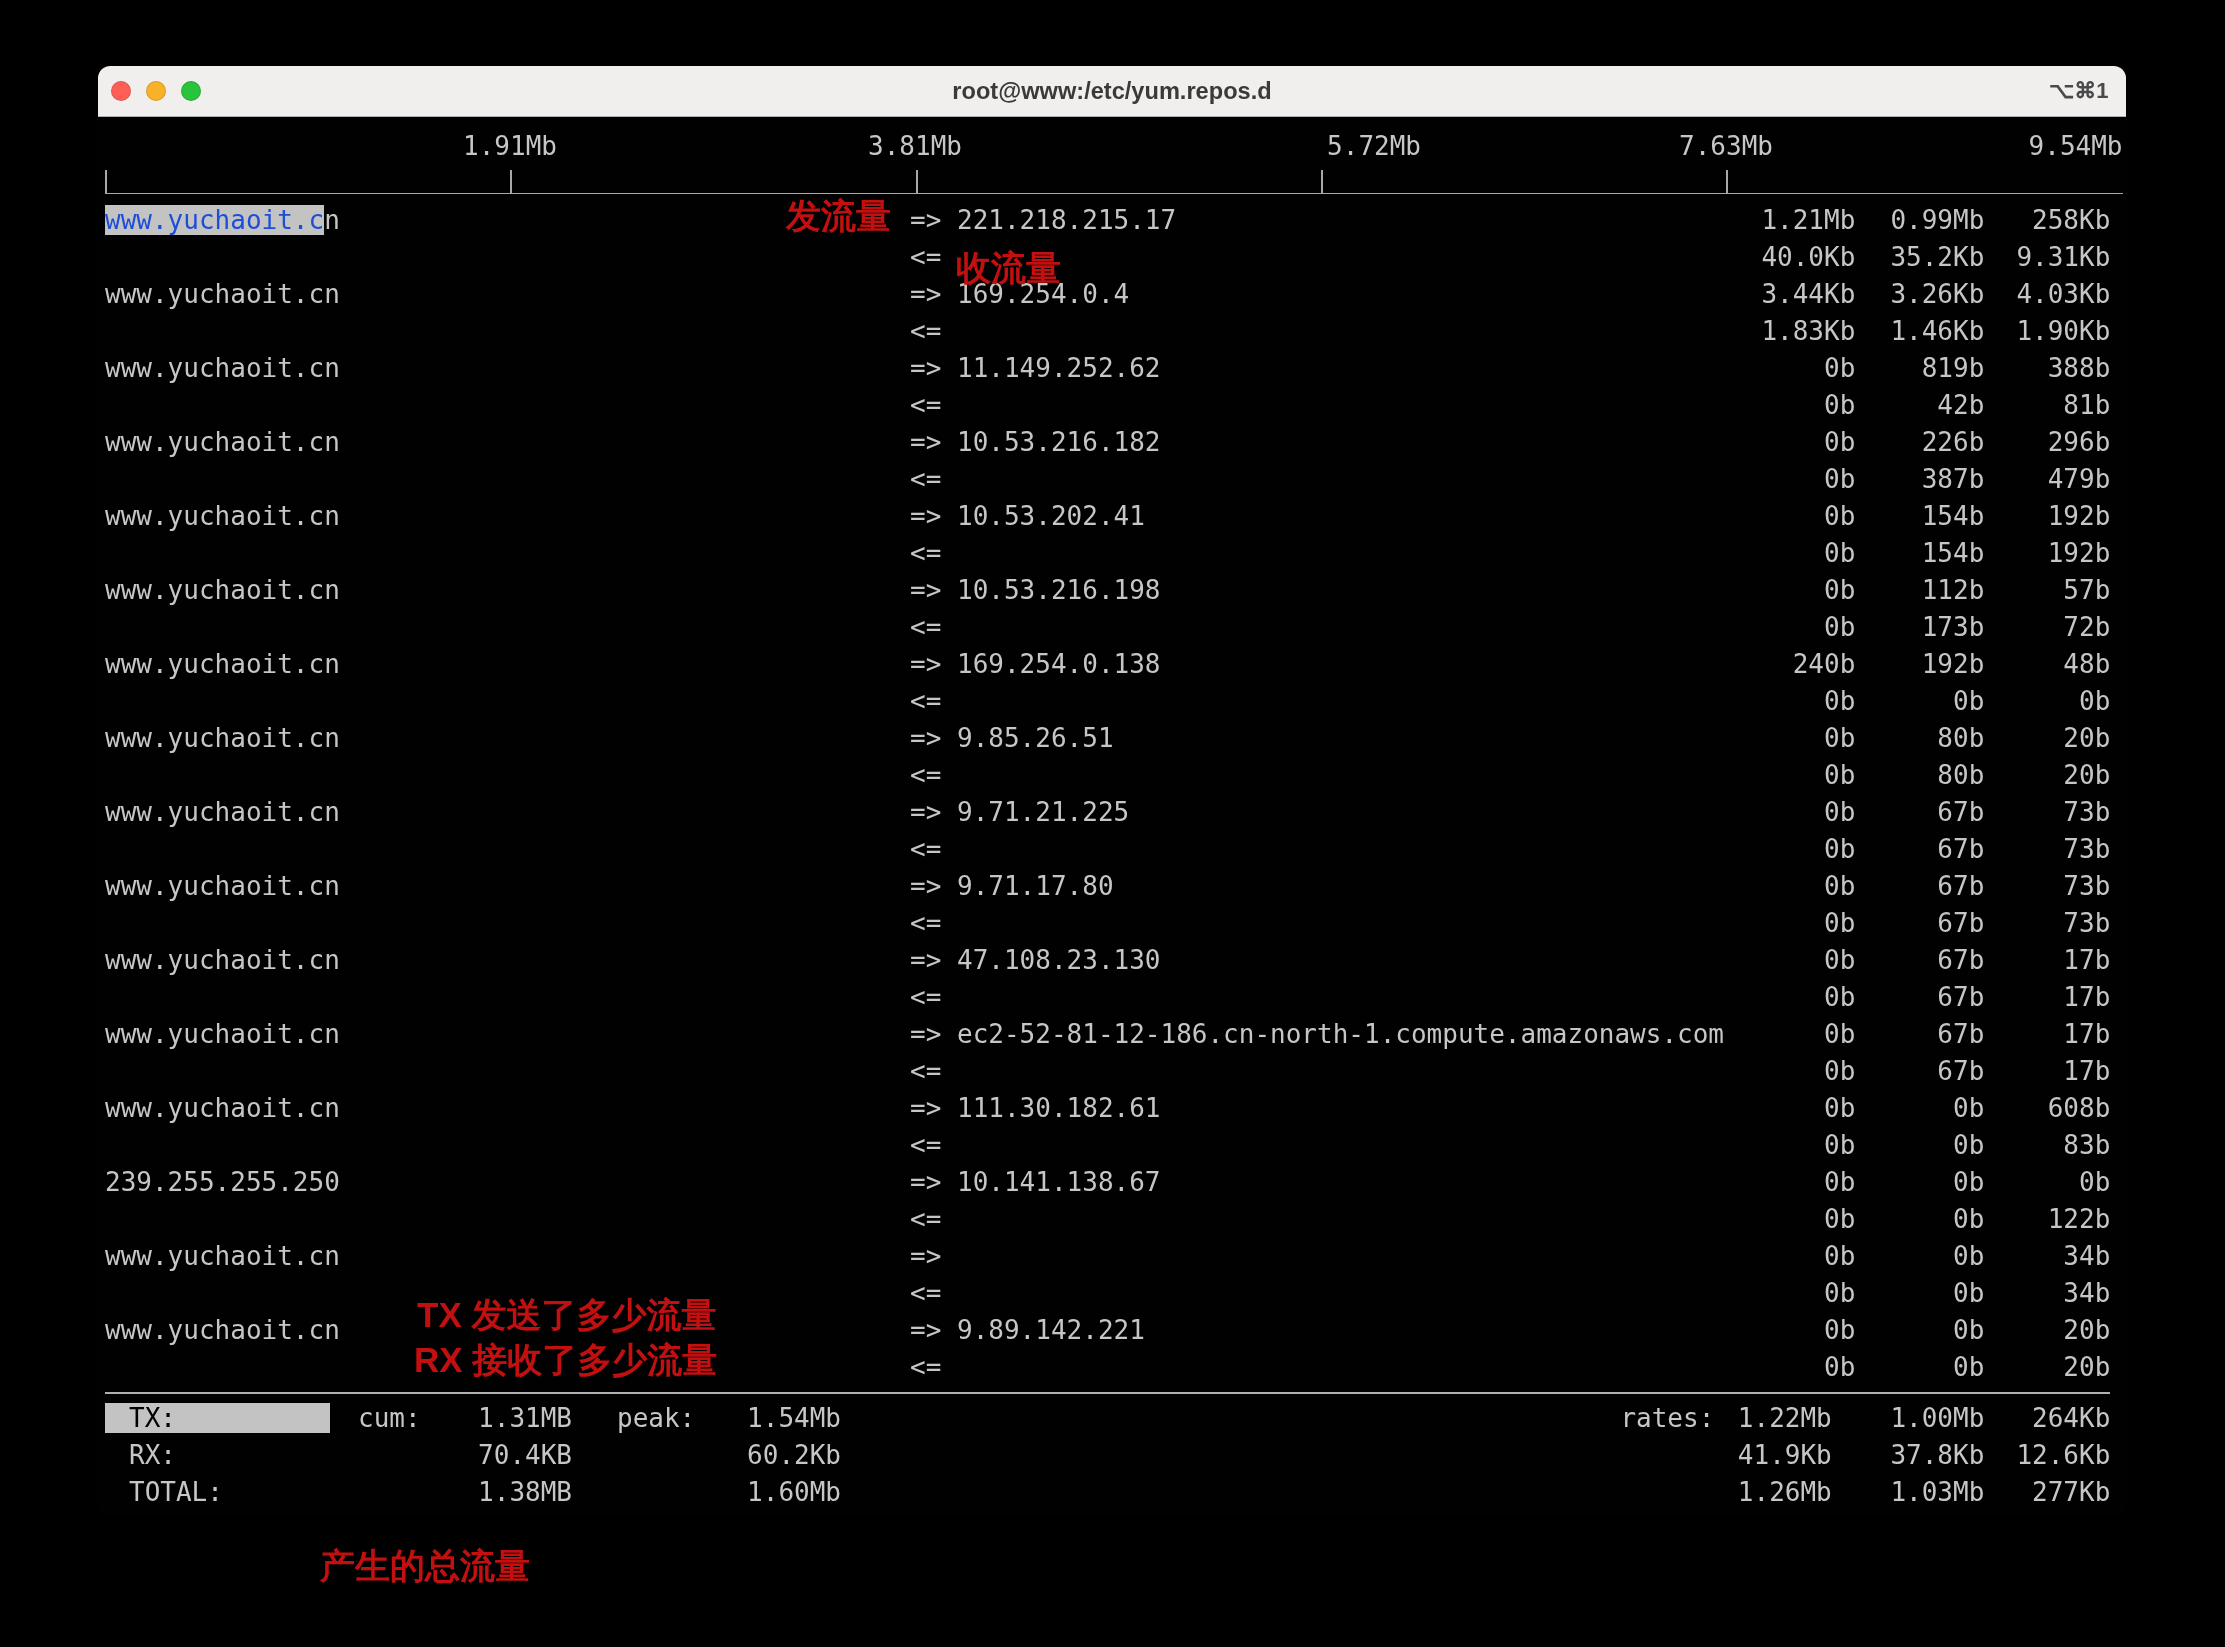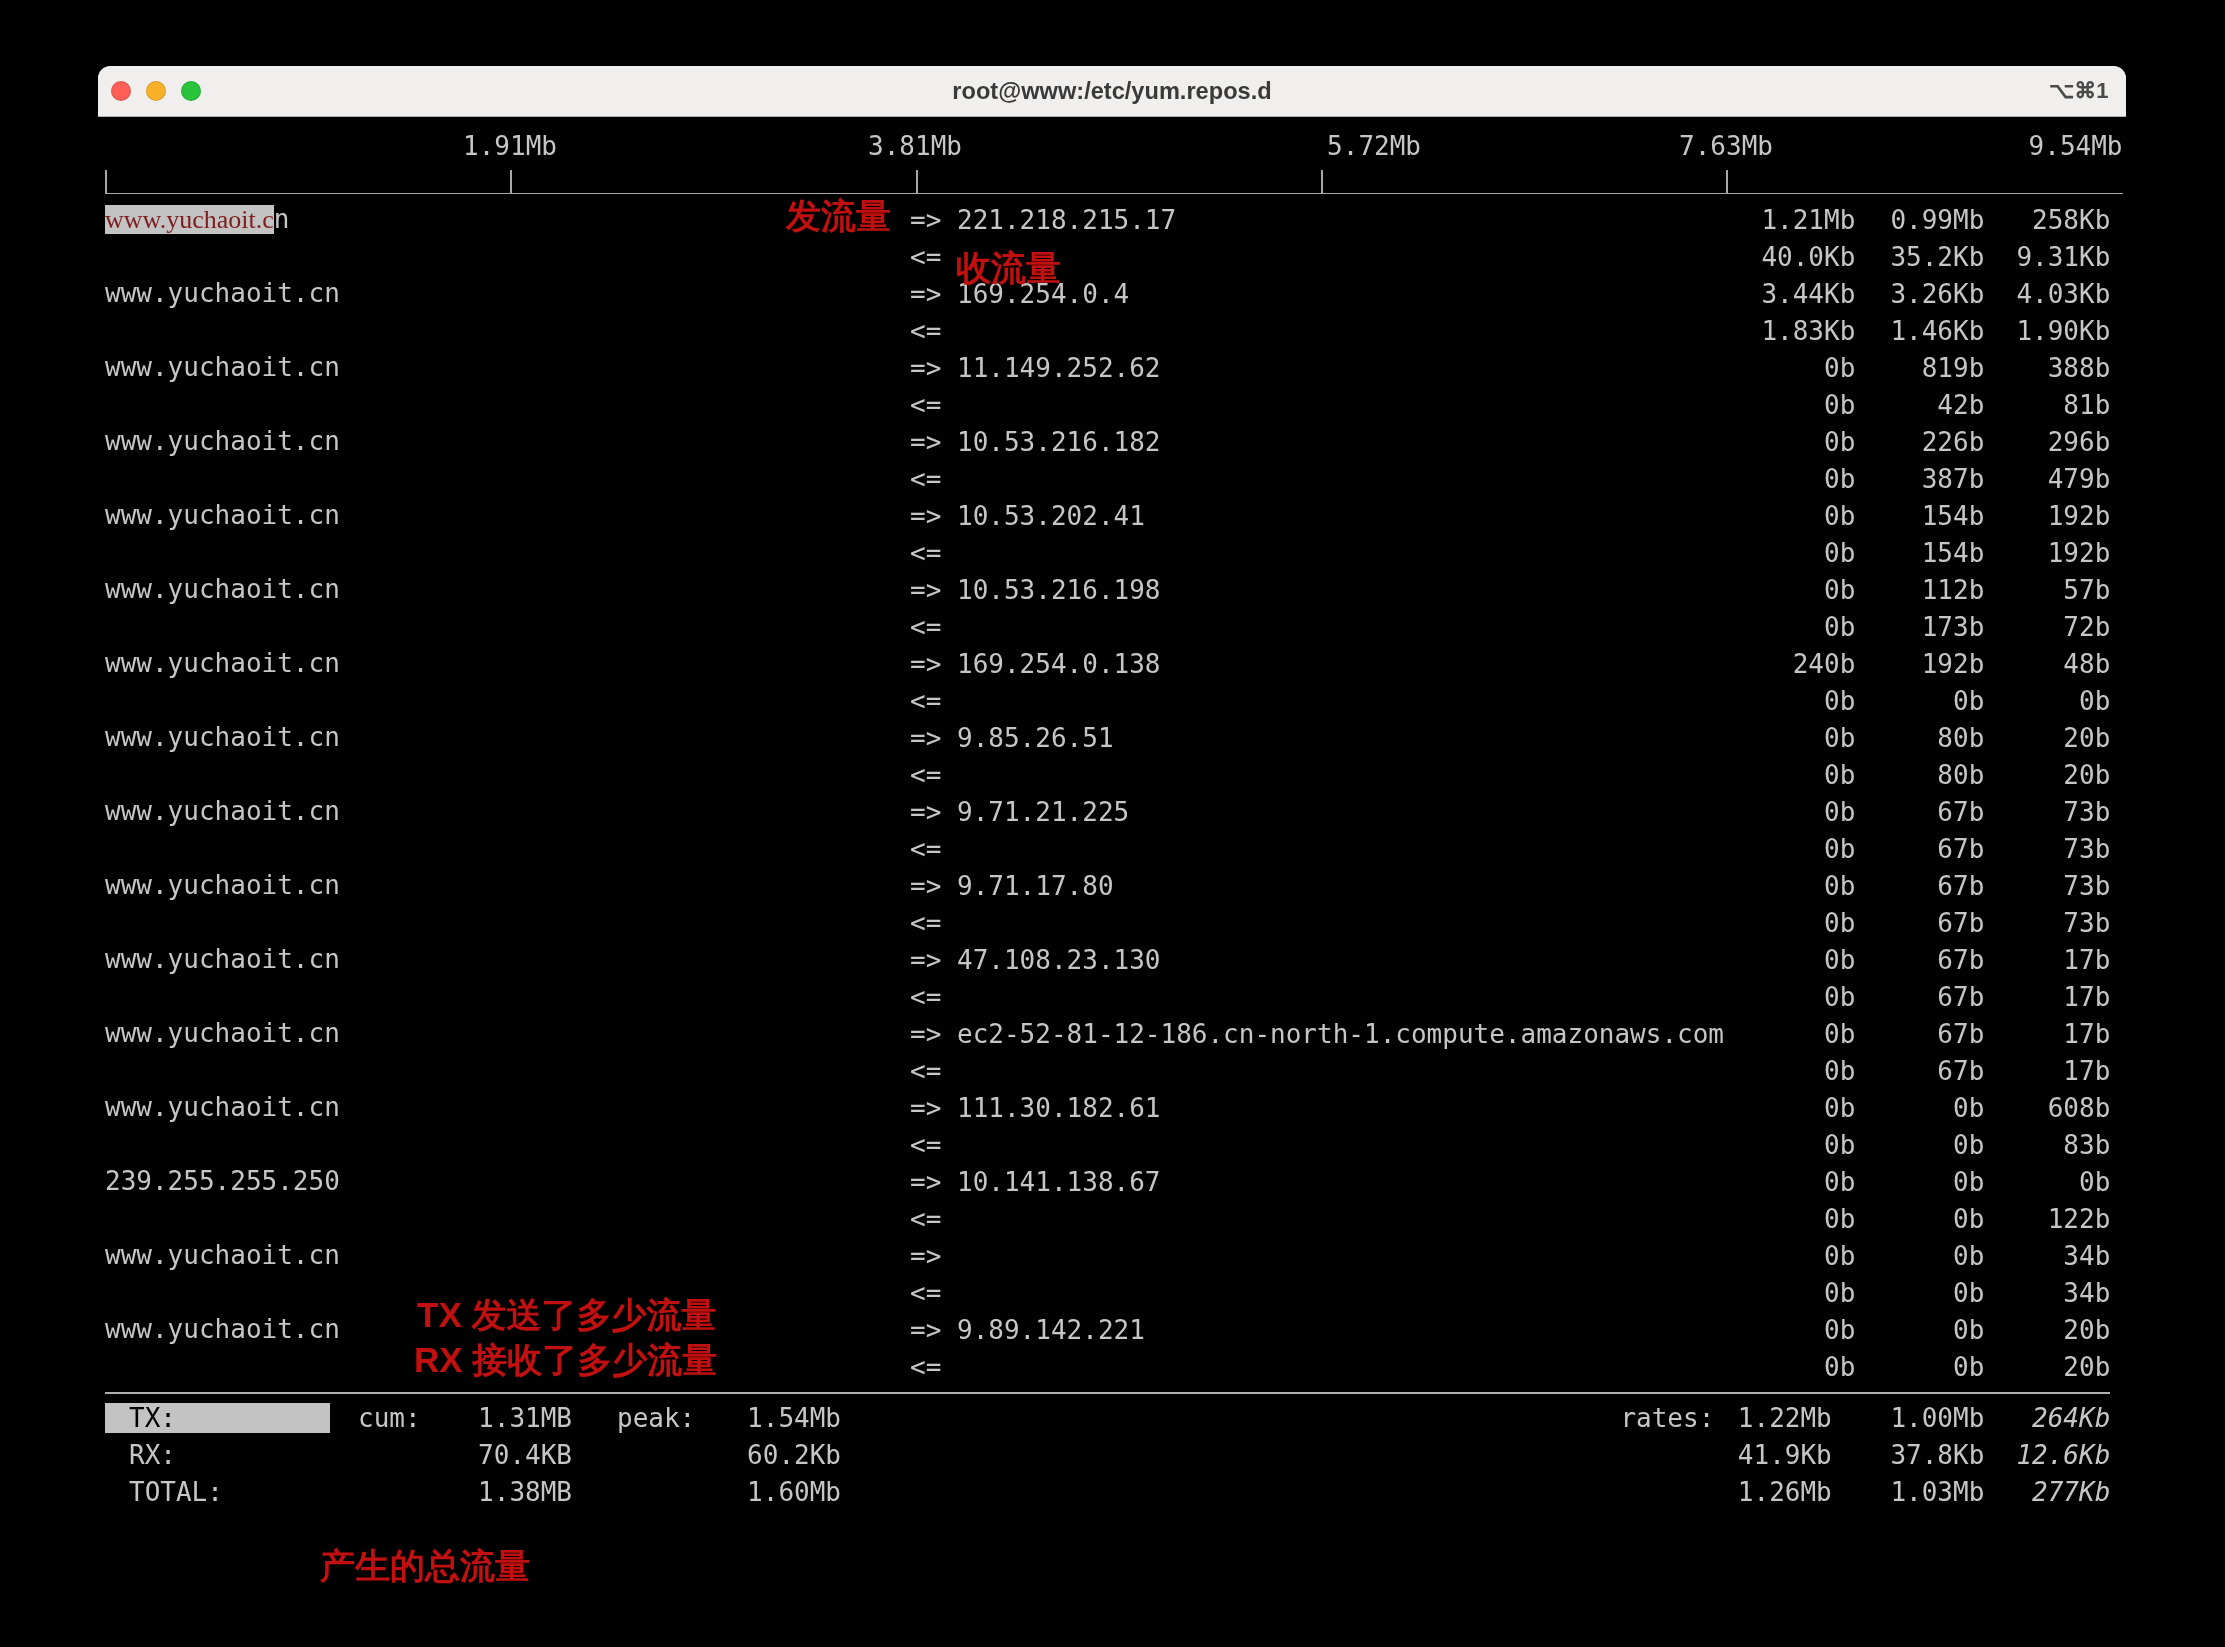--- a/index.html
+++ b/index.html
@@ -60,40 +60,40 @@
   .slab.l2 { left: 1124px; text-align: right; } .slab.l3 { left: 1525px; }
   .slab.l4 { left: auto; right: 0; text-align: right; }
 
   
   .rows { padding-top: 7px; }
   .line {
     display: flex; align-items: center; height: 37px;
     white-space: pre; overflow: hidden;
   }
   .host { width: 805px; flex: none; }
-  .hl { background: #c3c3c3; color: #7f1d1d; font-family: Liberation Serif, serif; }
+  .hl { background: #c3c3c3; color: #1d4ed8; }
   .arrow { width: 47px; flex: none; }
   .remote { flex: none; }
   .spacer { flex: 1; }
   .v { flex: none; text-align: right; }
   .v.c1 { width: 128px; } .v.c2 { width: 129px; } .v.c3 { width: 126px; }
 
   
   .divider { height: 1.7px; background: #b0b0b0; margin-top: 7px; }
   .summary { margin-top: 6.1px; }
   .sum-line { display: flex; align-items: center; height: 37px; white-space: pre; }
   .sum-label { width: 253px; flex: none; }
   .slt { display: inline-block; padding-left: 24px; }
   .sum-line.selected .slt { width: 225px; background: #c3c3c3; color: #000; }
   .cum-lab  { width: 63px;  flex: none; }
   .cum-val  { width: 151px; flex: none; text-align: right; }
   .peak-lab { width: 79px;  flex: none; margin-left: 45px; }
   .peak-val { width: 145px; flex: none; text-align: right; }
   .rates-lab{ width: 94px; flex: none; text-align: right; }
-  .v.s1 { width: 141px; text-align: center; } .v.s2 { width: 129px; } .v.s3 { width: 126px; font-style: italic; }
+  .v.s1 { width: 141px; text-align: center; } .v.s2 { width: 129px; } .v.s3 { width: 126px; }
 
   
   .ann {
     position: absolute; z-index: 5; pointer-events: none;
     color: #c21010; font-family: "Liberation Sans", sans-serif;
     font-weight: bold; font-size: 35px; line-height: 40px; white-space: nowrap;
   }
   .ann.tx-arrow  { left: 786px;  top: 196px; }
   .ann.rx-arrow  { left: 956px; top: 248px; }
   .ann.tx-note   { left: 417px;  top: 1252px; margin-top: 43px; }

